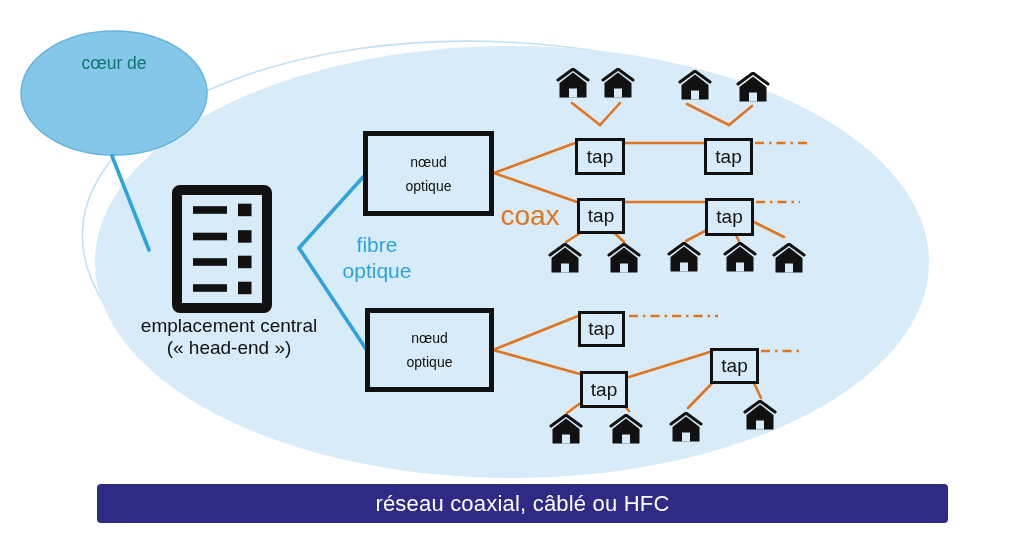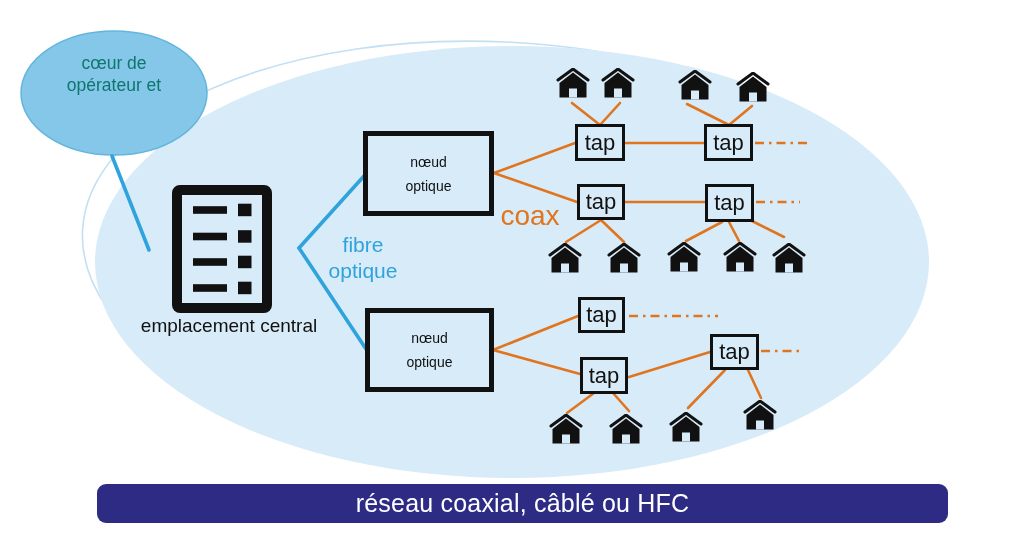--- a/index.html
+++ b/index.html
@@ -40,35 +40,36 @@
   .node-box{
     box-sizing:border-box;border:5px solid var(--ink);
     background:var(--ellipse-blue);
     display:flex;flex-direction:column;align-items:center;justify-content:center;
     font-size:14px;line-height:24px;text-align:center;
   }
   .tap-box{
     box-sizing:border-box;width:49px;height:37px;border:3px solid var(--ink);
     background:var(--ellipse-blue);
     display:flex;align-items:center;justify-content:center;
-    font-size:22px;
+    font-size:19px;
+    margin-top:14px;
   }
   .fibre-label{
-    left:313px;top:232px;width:100px;text-align:center;
+    left:327px;top:232px;width:100px;text-align:center;
     color:var(--fibre-blue);font-size:21px;line-height:26px;
   }
   .coax-label{
     left:495px;top:200px;width:70px;text-align:center;
     color:var(--coax-orange);font-size:28px;
   }
   .banner{
-    left:97px;top:484px;width:851px;height:39px;border-radius:9px;
+    left:97px;top:484px;width:851px;height:39px;border-radius:4px;
     background:var(--navy);color:var(--banner-text);
     display:flex;align-items:center;justify-content:center;
-    font-size:25px;letter-spacing:.2px;
+    font-size:22px;letter-spacing:.2px;
   }
   svg.house{position:absolute;width:34px;height:33px;}
   svg.headend-icon{position:absolute;left:172px;top:185px;width:100px;height:128px;}
 </style>
 </head>
 <body>
 
 <div class="canvas">
 
   <svg class="layer" viewBox="0 0 1024 549">
@@ -119,37 +120,37 @@
 
       <path class="line-orange dashdot" d="M755 143 L808 143"></path>
       <path class="line-orange dashdot" d="M756 202 L800 202"></path>
       <path class="line-orange dashdot" d="M629 316 L718 316"></path>
       <path class="line-orange dashdot" d="M761 351 L804 351"></path>
     </g>
   </svg>
 
   <div class="abs bubble-text">
     <div>cœur de</div>
-    <div>opérateur et</div>
   </div>
 
   <svg class="headend-icon" viewBox="0 0 100 128">
     <rect x="5" y="5" width="90" height="118" rx="3" fill="none" stroke="#111111" stroke-width="10"></rect>
     <rect x="21" y="21.2" width="34" height="7.6" fill="#111111"></rect>
     <rect x="66" y="18.7" width="13.5" height="12.5" fill="#111111"></rect>
     <rect x="21" y="47.7" width="34" height="7.6" fill="#111111"></rect>
     <rect x="66" y="45.2" width="13.5" height="12.5" fill="#111111"></rect>
     <rect x="21" y="73.2" width="34" height="7.6" fill="#111111"></rect>
     <rect x="66" y="70.7" width="13.5" height="12.5" fill="#111111"></rect>
     <rect x="21" y="99.2" width="34" height="7.6" fill="#111111"></rect>
     <rect x="66" y="96.7" width="13.5" height="12.5" fill="#111111"></rect>
   </svg>
 
   <div class="abs headend-label">
     <div>emplacement central</div>
+    <div>(« head-end »)</div>
   </div>
 
   <div class="abs node-box" style="left:363px;top:131px;width:131px;height:85px;">
     <div>nœud</div>
     <div>optique</div>
   </div>
   <div class="abs node-box" style="left:365px;top:308px;width:129px;height:84px;">
     <div>nœud</div>
     <div>optique</div>
   </div>

